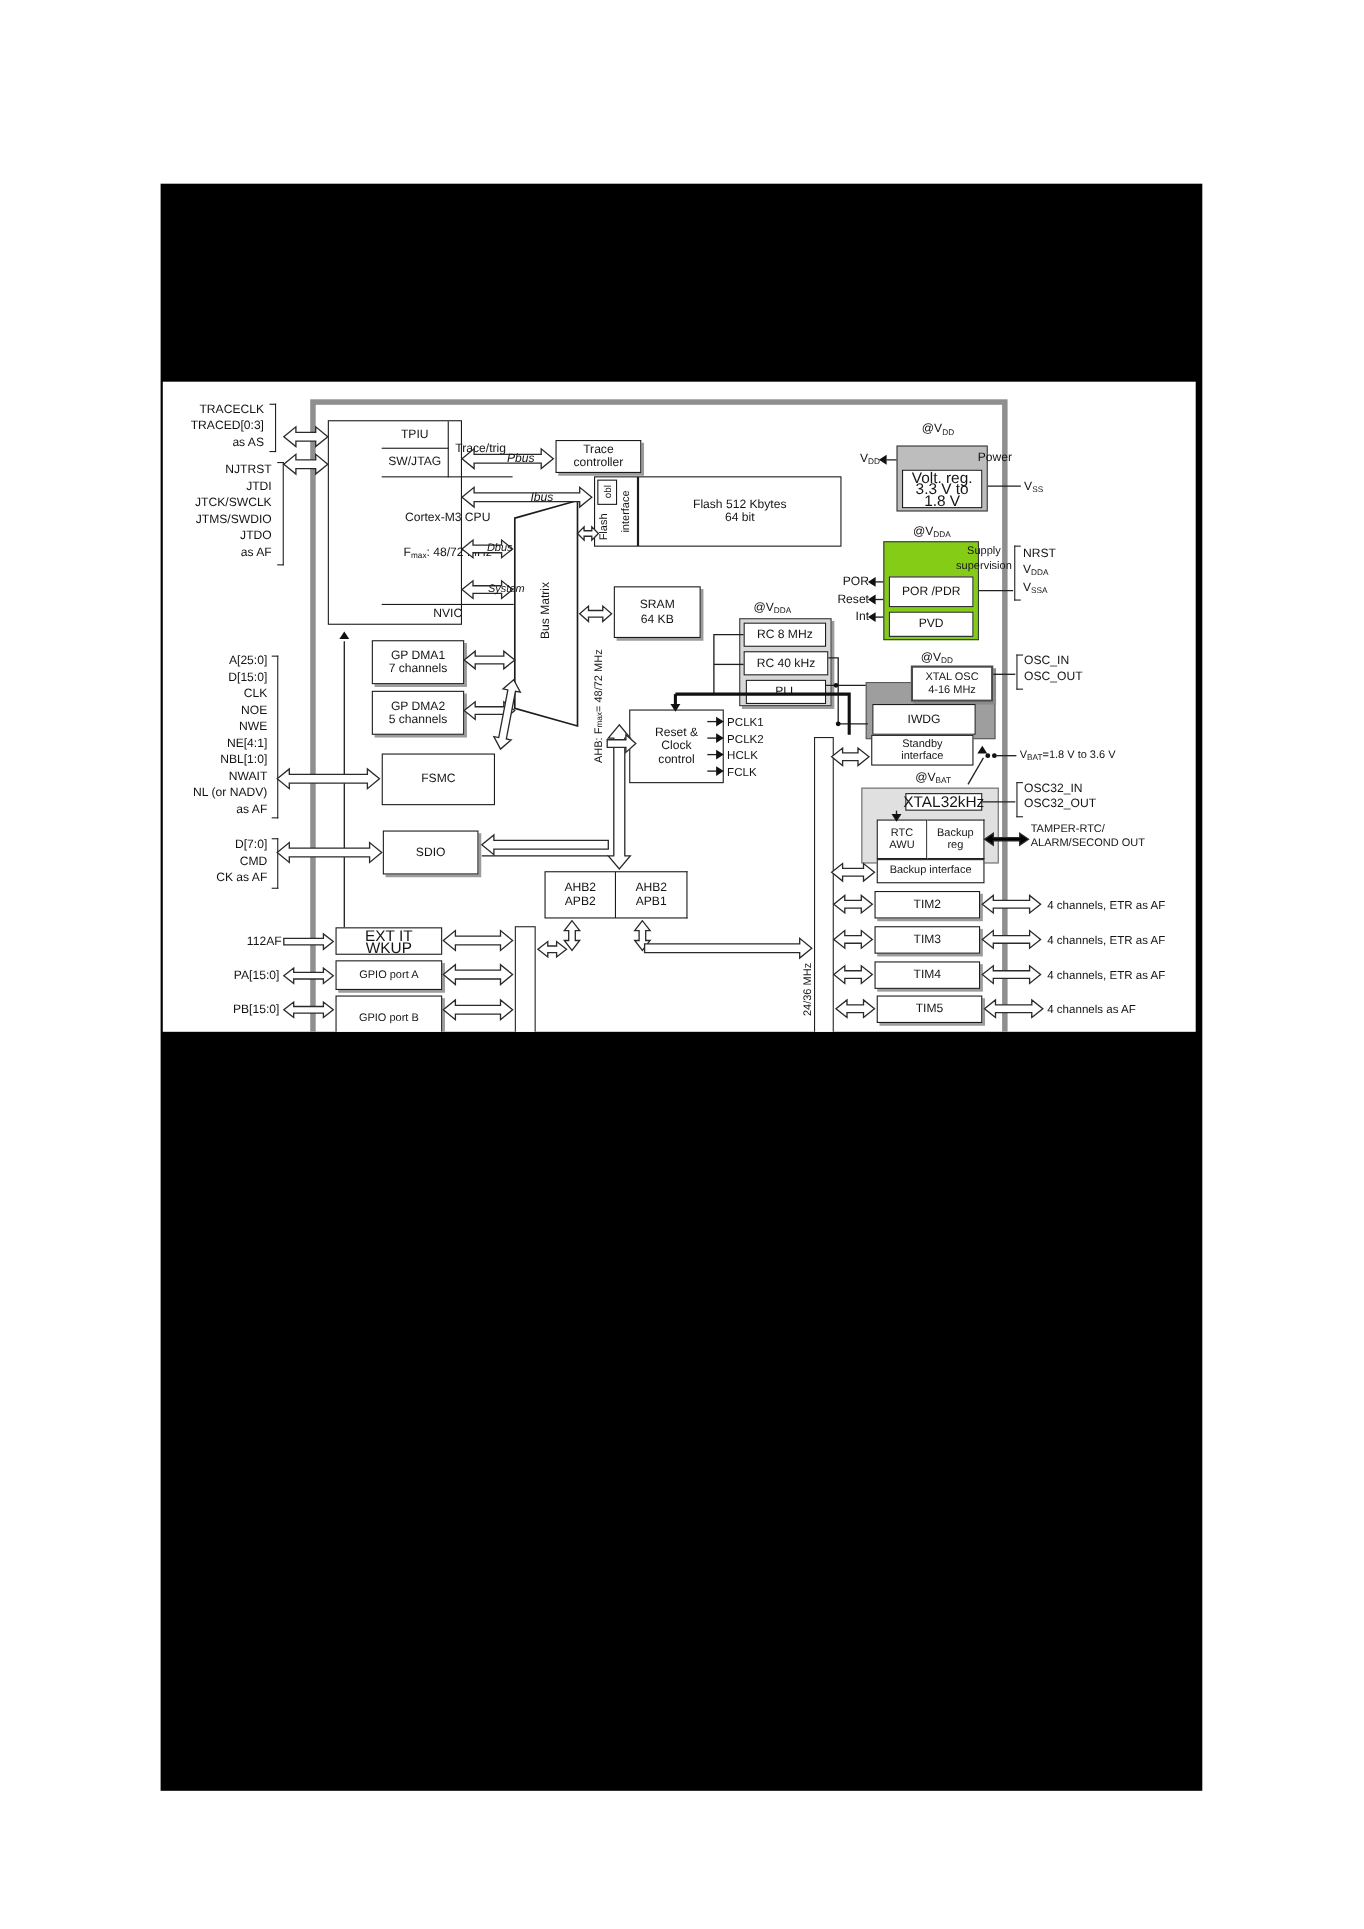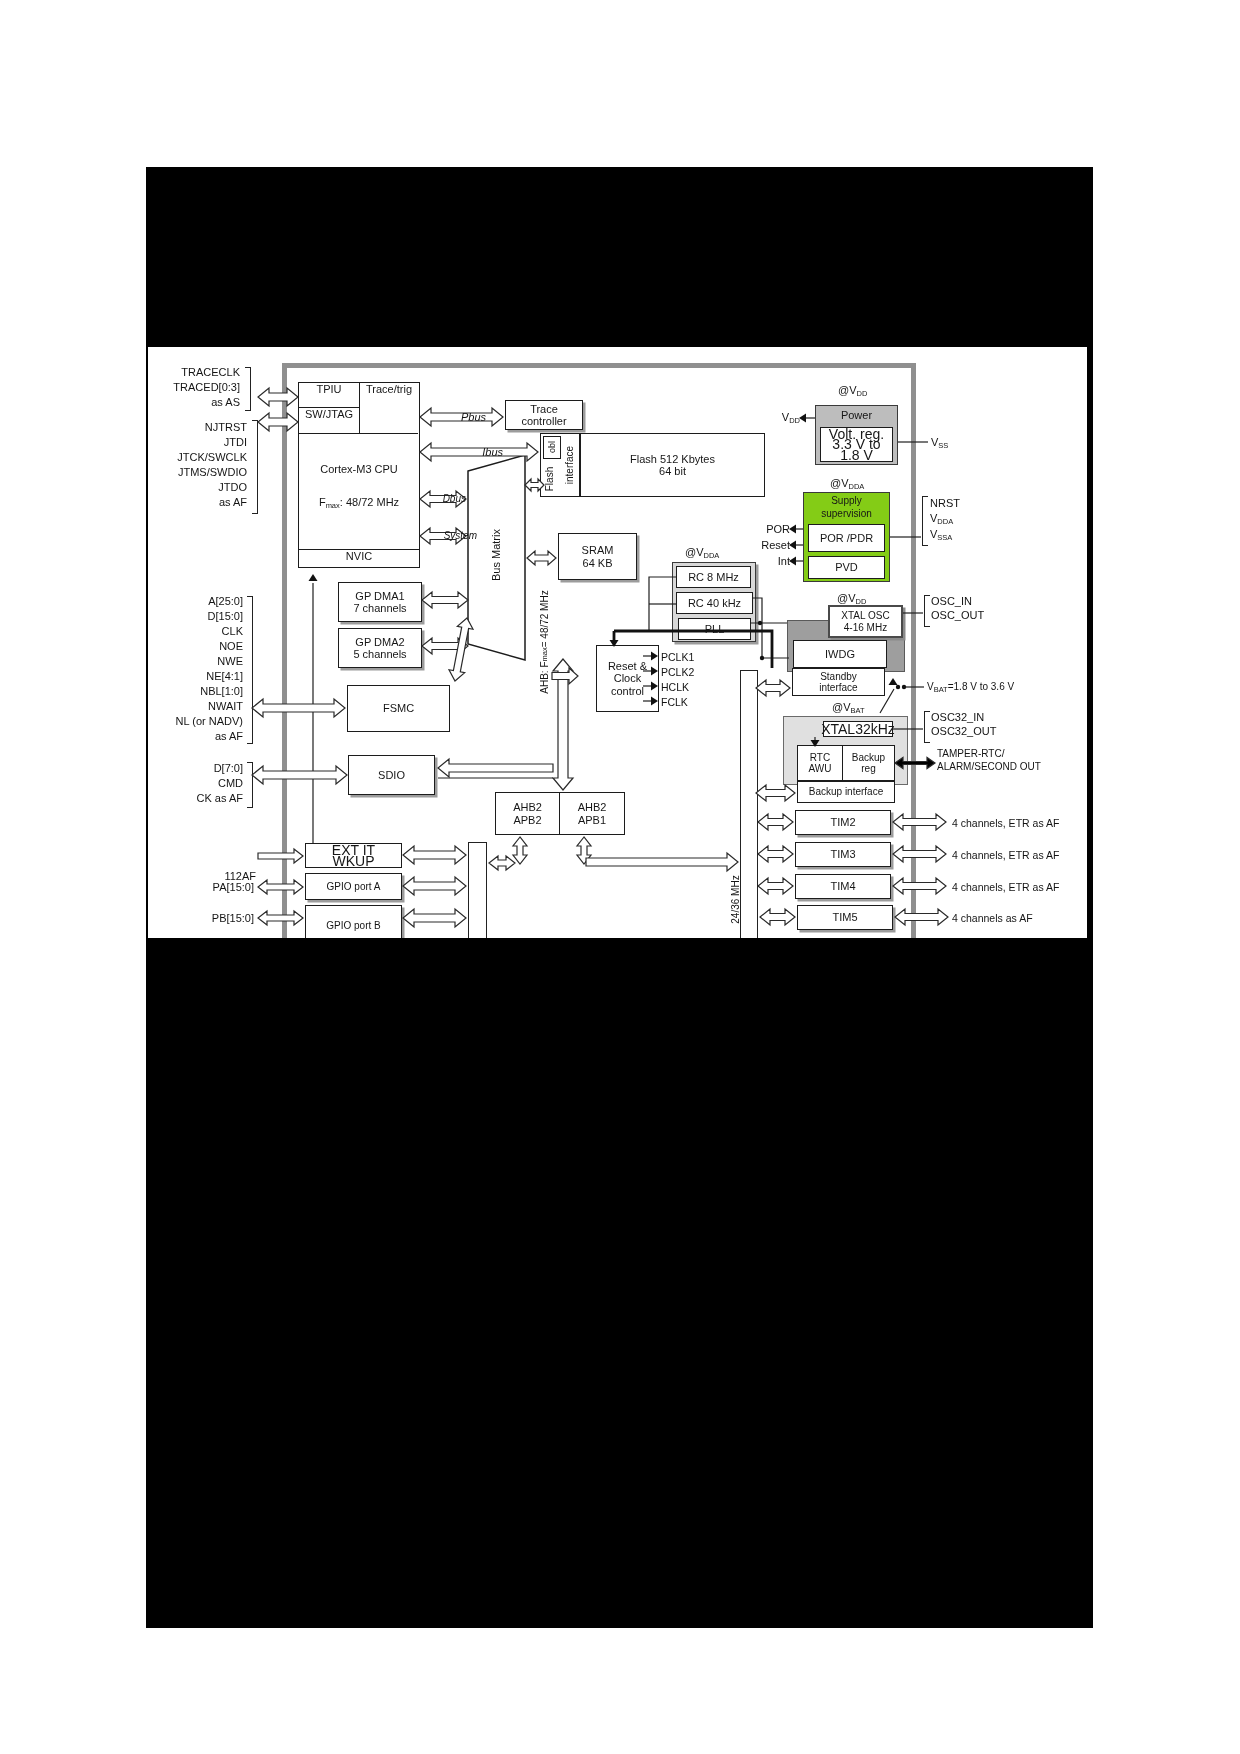--- a/index.html
+++ b/index.html
@@ -7,21 +7,21 @@
         font-family:"Liberation Sans","DejaVu Sans",sans-serif;color:#161616;}
   .blackout{position:absolute;background:#000;}
   #figure{position:absolute;left:148px;top:347px;width:939px;height:591px;background:#fff;overflow:hidden;}
   #gfx{position:absolute;left:0;top:0;z-index:30;}
   .box{position:absolute;border:1.4px solid #1c1c1c;background:#fff;box-sizing:border-box;
        display:flex;flex-direction:column;align-items:center;justify-content:center;
        font-size:11px;line-height:12.5px;text-align:center;z-index:20;}
   .sh{box-shadow:2.5px 2.5px 0 #9c9c9c;}
   .gray{border:1.4px solid #3a3a3a;}
   .nofl{display:block;}
-  .cell{position:absolute;box-sizing:border-box;display:flex;align-items:flex-start;justify-content:center;}
+  .cell{position:absolute;box-sizing:border-box;display:flex;align-items:center;justify-content:center;margin-left:48px;}
   .lbl{position:absolute;font-size:11px;line-height:14px;color:#141414;white-space:nowrap;z-index:40;}
   .grp{position:absolute;text-align:right;font-size:11px;line-height:15px;color:#141414;white-space:nowrap;z-index:40;}
   .ctr{text-align:right;font-style:italic;}
   .s10{font-size:10px;line-height:11.5px;}
   .s9{font-size:14px;line-height:10.5px;}
   .rot{display:flex;align-items:center;justify-content:center;transform:rotate(-90deg);}
   sub{font-size:7.5px;vertical-align:-2px;}
   .brkr{position:absolute;border-top:1.2px solid #222;border-right:1.2px solid #222;border-bottom:1.2px solid #222;z-index:15;}
   .brkl{position:absolute;border-top:1.2px solid #222;border-left:1.2px solid #222;border-bottom:1.2px solid #222;z-index:15;}
   .strip{position:absolute;border:1.3px solid #222;background:#fff;box-sizing:border-box;z-index:18;}
@@ -78,21 +78,21 @@
 
     <div class="box sh" style="left:190px;top:235px;width:84px;height:40px">
       <div>GP DMA1</div>
       <div>7 channels</div>
     </div>
     <div class="box sh" style="left:190px;top:281px;width:84px;height:40px">
       <div>GP DMA2</div>
       <div>5 channels</div>
     </div>
 
-    <div class="box" style="left:448px;top:298px;width:63px;height:67px">
+    <div class="box" style="left:424px;top:298px;width:86px;height:67px">
       <div>Reset &amp;</div>
       <div>Clock</div>
       <div>control</div>
     </div>
 
     <div class="box" style="left:199px;top:338px;width:103px;height:47px">
       <span>FSMC</span>
       </div>
     <div class="box sh" style="left:200px;top:408px;width:87px;height:40px">
       <span>SDIO</span>
@@ -310,21 +310,21 @@
       <div>NBL[1:0]</div>
         <div>NWAIT</div>
         <div>NL (or NADV)</div>
       <div>as AF</div>
     </div>
     <div class="grp" style="left:0;top:414px;width:95px">
       <div>D[7:0]</div>
         <div>CMD</div>
         <div>CK as AF</div>
     </div>
-    <div class="grp" style="left:0;top:522px;width:108px">112AF</div>
+    <div class="grp" style="left:0;top:502px;width:108px">112AF</div>
     <div class="grp" style="left:0;top:533px;width:106px">PA[15:0]</div>
     <div class="grp" style="left:0;top:564px;width:106px">PB[15:0]</div>
 
     <div class="lbl ctr" style="left:288px;top:63px;width:50px">Pbus</div>
     <div class="lbl ctr" style="left:305px;top:98px;width:50px">Ibus</div>
     <div class="lbl ctr s10" style="left:272px;top:146px;width:46px">Dbus</div>
     <div class="lbl ctr s10" style="left:271px;top:183px;width:58px">System</div>
 
     <div class="lbl rot" style="left:268px;top:201px;width:160px;height:14px">Bus Matrix</div>
     <div class="lbl rot s10" style="left:312px;top:289px;width:170px;height:12px">

